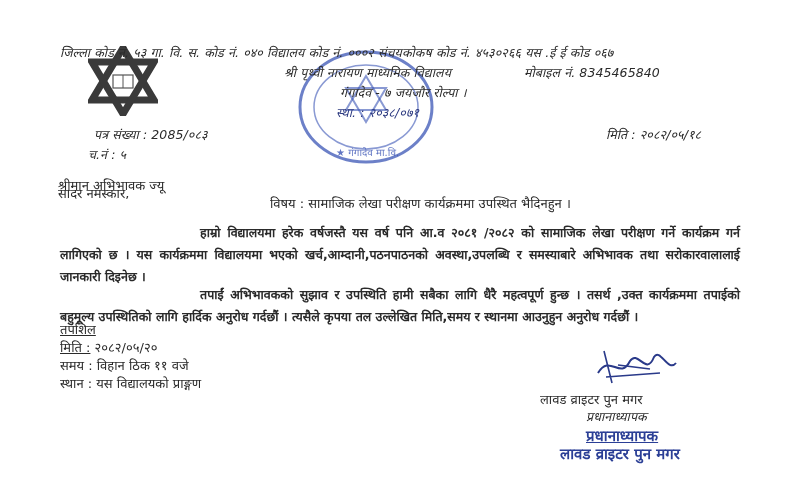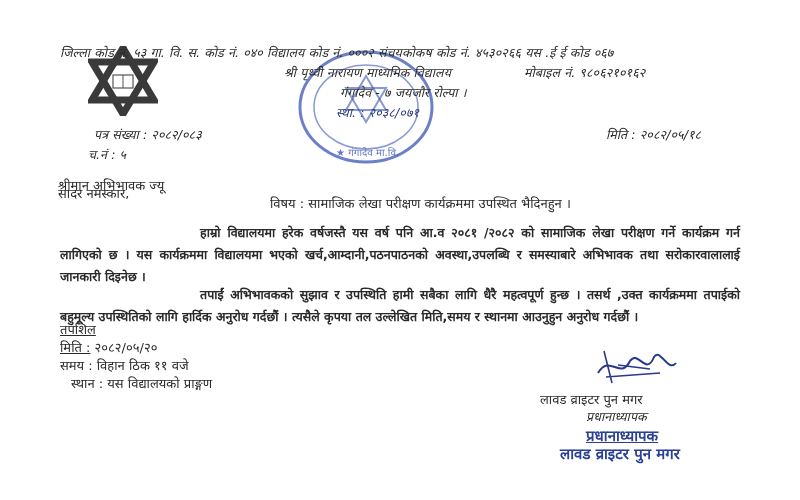--- a/index.html
+++ b/index.html
@@ -30,41 +30,41 @@
 <svg class="abs stamp" viewBox="0 0 140 118">
   <ellipse cx="70" cy="59" rx="66" ry="55" fill="none" stroke="#3b55b5" stroke-width="3" opacity="0.75"></ellipse>
   <ellipse cx="70" cy="59" rx="52" ry="42" fill="none" stroke="#3b55b5" stroke-width="1.5" opacity="0.6"></ellipse>
   <polygon points="70,28 90,62 50,62" fill="none" stroke="#3b55b5" stroke-width="2" opacity="0.6"></polygon>
   <polygon points="70,74 50,40 90,40" fill="none" stroke="#3b55b5" stroke-width="2" opacity="0.6"></polygon>
   <text x="40" y="108" font-size="10" fill="#3b55b5" opacity="0.8" font-family="DejaVu Sans, sans-serif">★ गंगादेव मा.वि.</text>
 </svg>
 
 <div class="abs t" style="left:60px; top:44px;">जिल्ला कोड नं. ५३ गा. वि. स. कोड  नं.  ०४० विद्यालय कोड नं. ०००२ संचयकोकष कोड नं. ४५३०२६६   यस .ई ई कोड ०६७</div>
 <div class="abs t" style="left:284px; top:64px;">श्री पृथ्वी नारायण माध्यमिक विद्यालय</div>
-<div class="abs t" style="left:524px; top:64px;">मोबाइल नं. ९८०६२१०१६२</div>
+<div class="abs t" style="left:524px; top:64px;">मोबाइल नं. 8345465840</div>
 <div class="abs t" style="left:316px; top:84px;margin-left:24px;">गंगादेव - ७ जयजौर रोल्पा ।</div>
 <div class="abs t" style="left:336px; top:104px; color:#2d3a80;">स्था. : २०३८/०७१</div>
 
-<div class="abs t" style="left:94px; top:126px;">पत्र संख्या : २०८२/०८३</div>
+<div class="abs t" style="left:94px; top:126px;">पत्र संख्या : 2085/०८३</div>
 <div class="abs t" style="left:88px; top:146px;">च.नं : ५</div>
 <div class="abs t" style="left:606px; top:126px;">मिति : २०८२/०५/१८</div>
 
 <div class="abs b" style="left:58px; top:176px;">श्रीमान अभिभावक ज्यू</div>
 <div class="abs b" style="left:58px; top:184px;">सादर नमस्कार,</div>
 <div class="abs b" style="left:270px; top:194px;">विषय : सामाजिक लेखा परीक्षण कार्यक्रममा उपस्थित भैदिनहुन ।</div>
 
 <div class="para" style="top:222px; text-indent:140px;">हाम्रो विद्यालयमा हरेक वर्षजस्तै यस वर्ष पनि  आ.व  २०८१ /२०८२  को सामाजिक लेखा परीक्षण गर्ने कार्यक्रम गर्न लागिएको छ । यस कार्यक्रममा विद्यालयमा भएको खर्च,आम्दानी,पठनपाठनको अवस्था,उपलब्धि र समस्याबारे अभिभावक तथा सरोकारवालालाई जानकारी दिइनेछ ।</div>
 <div class="para" style="top:284px; text-indent:140px;">तपाईं अभिभावकको सुझाव र उपस्थिति हामी सबैका लागि धैरै  महत्वपूर्ण हुन्छ  । तसर्थ ,उक्त कार्यक्रममा तपाईको बहुमूल्य उपस्थितिको लागि हार्दिक अनुरोध गर्दछौं । त्यसैले कृपया तल उल्लेखित मिति,समय र स्थानमा आउनुहुन अनुरोध गर्दछौं ।</div>
 
 <div class="abs b ul" style="left:60px; top:320px;">तपशिल</div>
 <div class="abs b" style="left:60px; top:338px;">
   <span class="ul">मिति :</span><span> २०८२/०५/२०</span>
 </div>
 <div class="abs b" style="left:60px; top:356px;">समय : विहान ठिक ११ वजे</div>
-<div class="abs b" style="left:60px; top:374px;margin-left:11px;">स्थान : यस विद्यालयको प्राङ्गण</div>
+<div class="abs b" style="left:60px; top:374px;">स्थान : यस विद्यालयको प्राङ्गण</div>
 
 <svg class="abs sig" viewBox="0 0 90 42">
   <path d="M8,30 C20,10 30,38 40,18 C48,6 56,34 64,14 C70,4 78,30 86,20" fill="none" stroke="#2a3a8a" stroke-width="2"></path>
   <path d="M14,8 L22,40 M28,22 L60,26 M16,34 L70,30" fill="none" stroke="#2a3a8a" stroke-width="1.6"></path>
 </svg>
 <div class="abs b" style="left:540px; top:390px;">लावड व्राइटर पुन मगर</div>
 <div class="abs t" style="left:586px; top:408px;">प्रधानाध्यापक</div>
 <div class="abs stamp-blue ul" style="left:586px; top:425px;">प्रधानाध्यापक</div>
 <div class="abs stamp-blue" style="left:560px; top:443px;">लावड व्राइटर पुन मगर</div>
 

